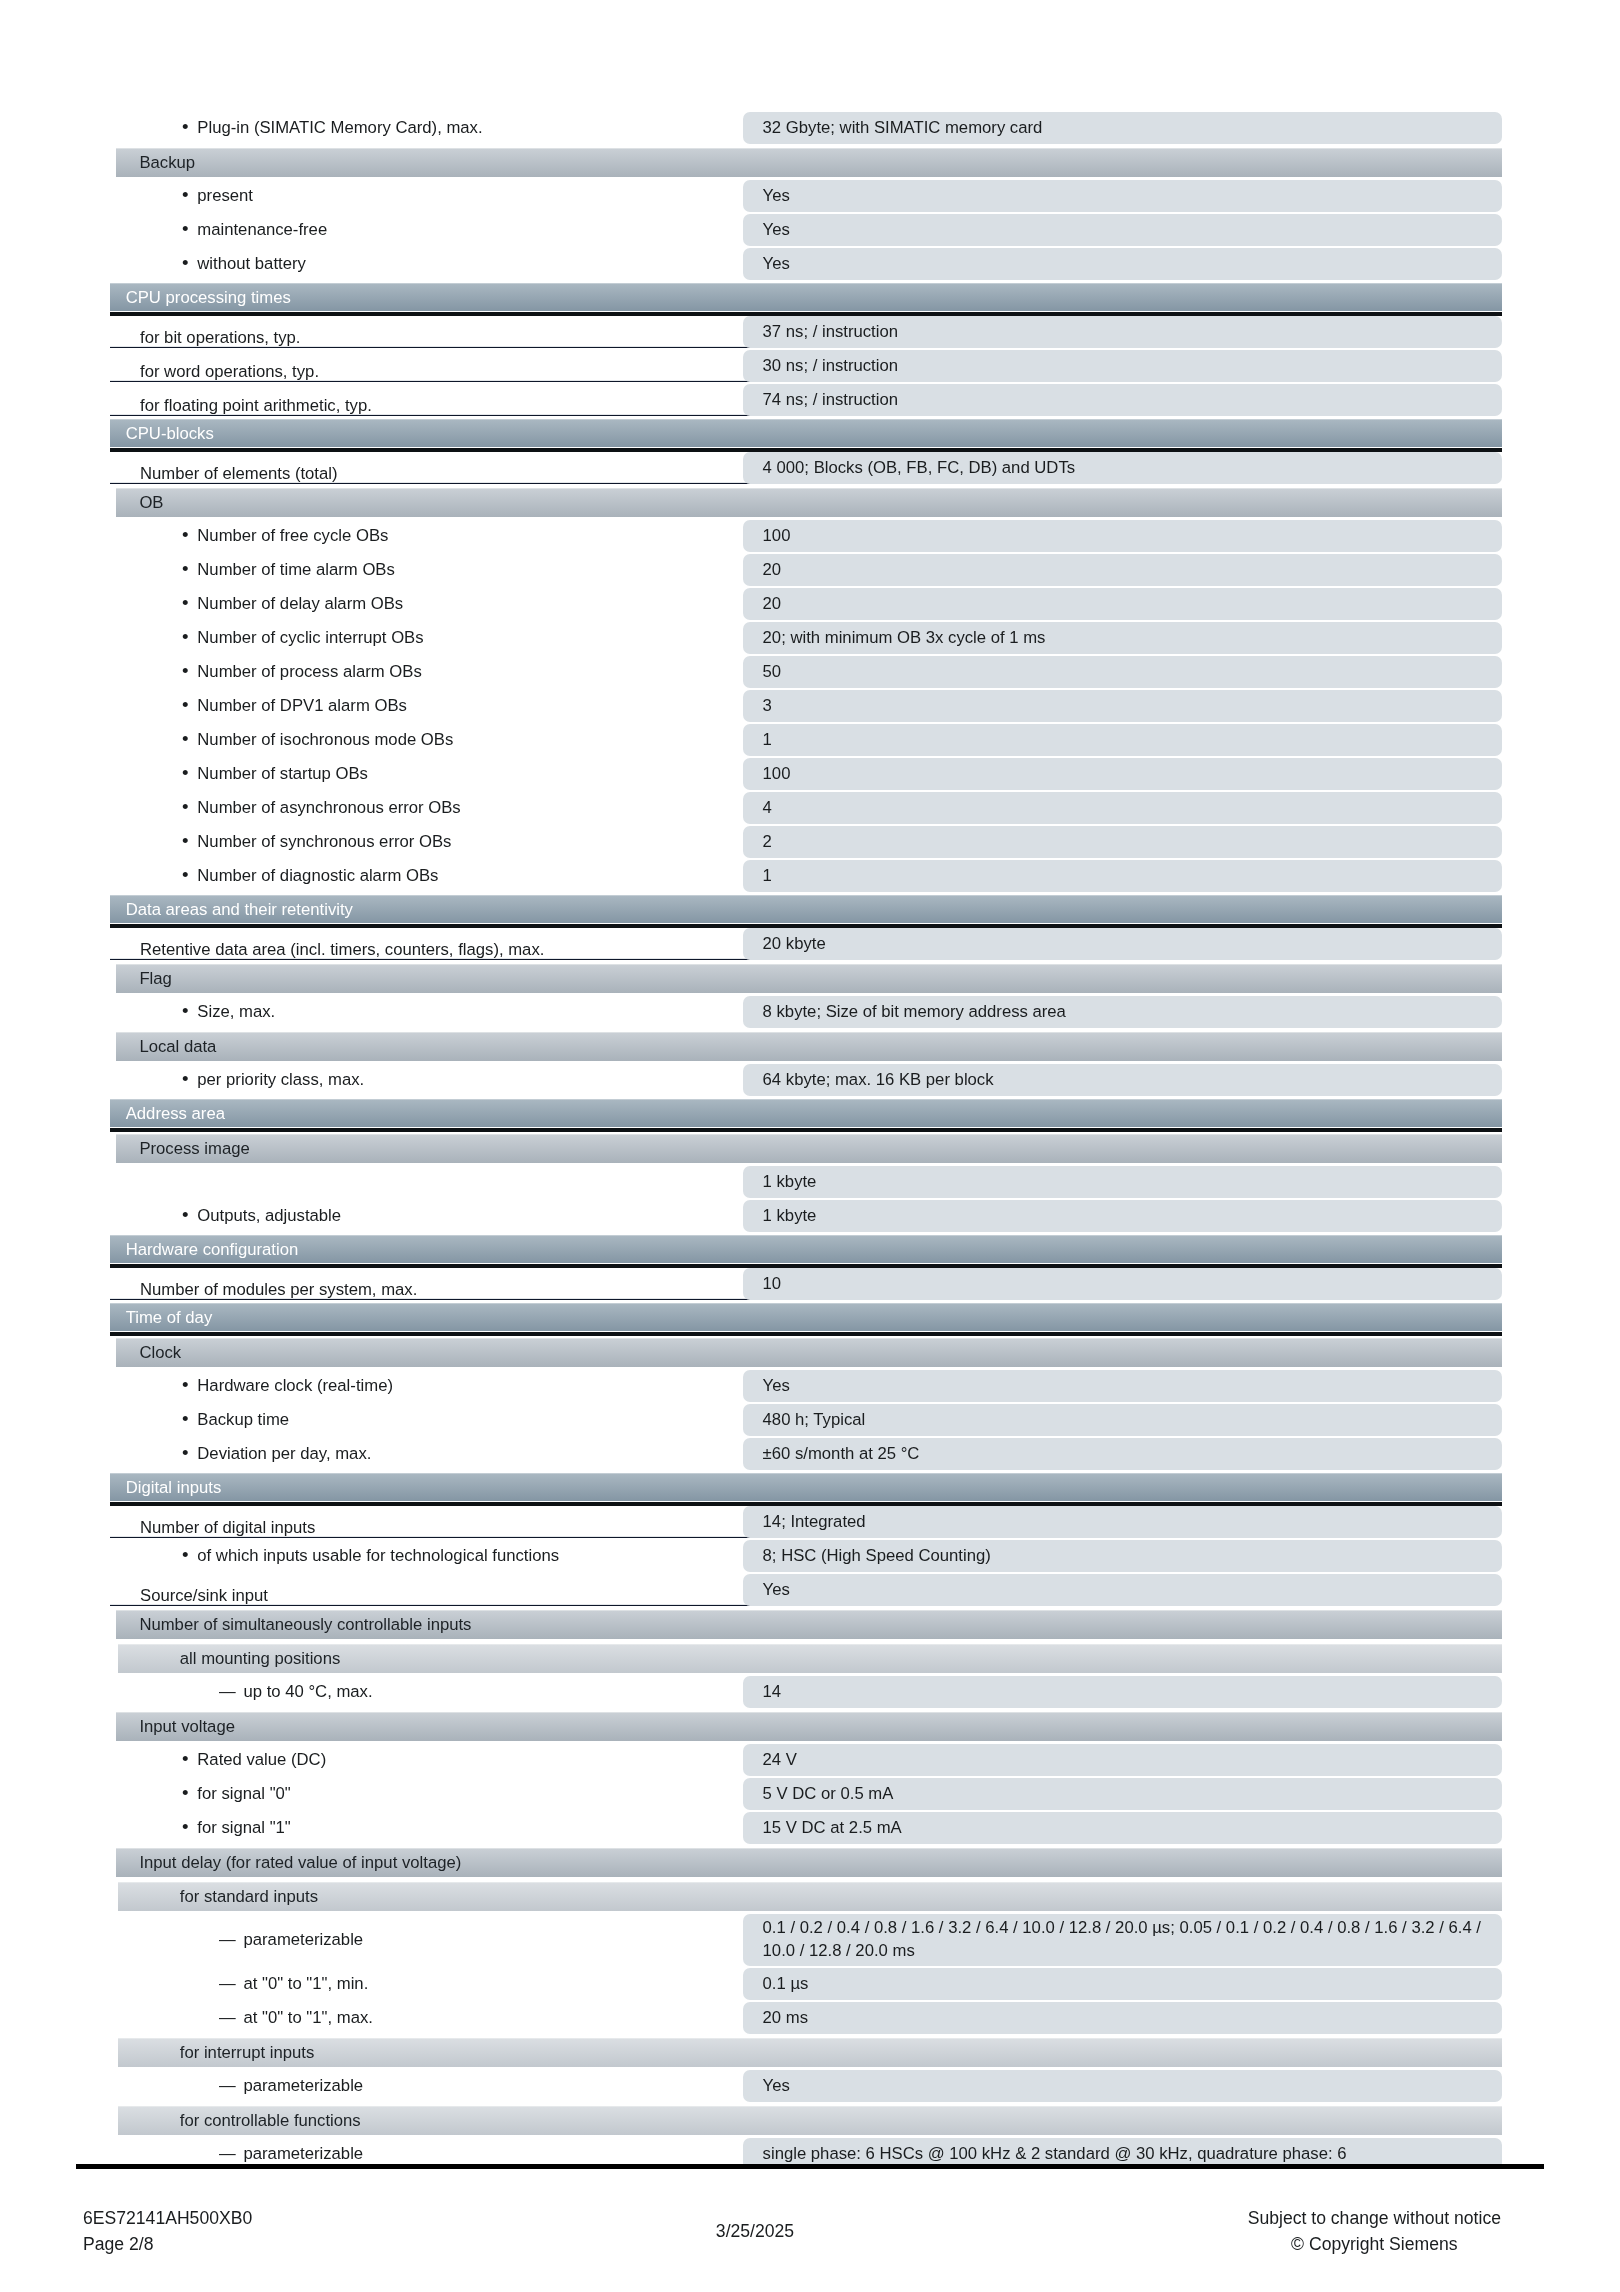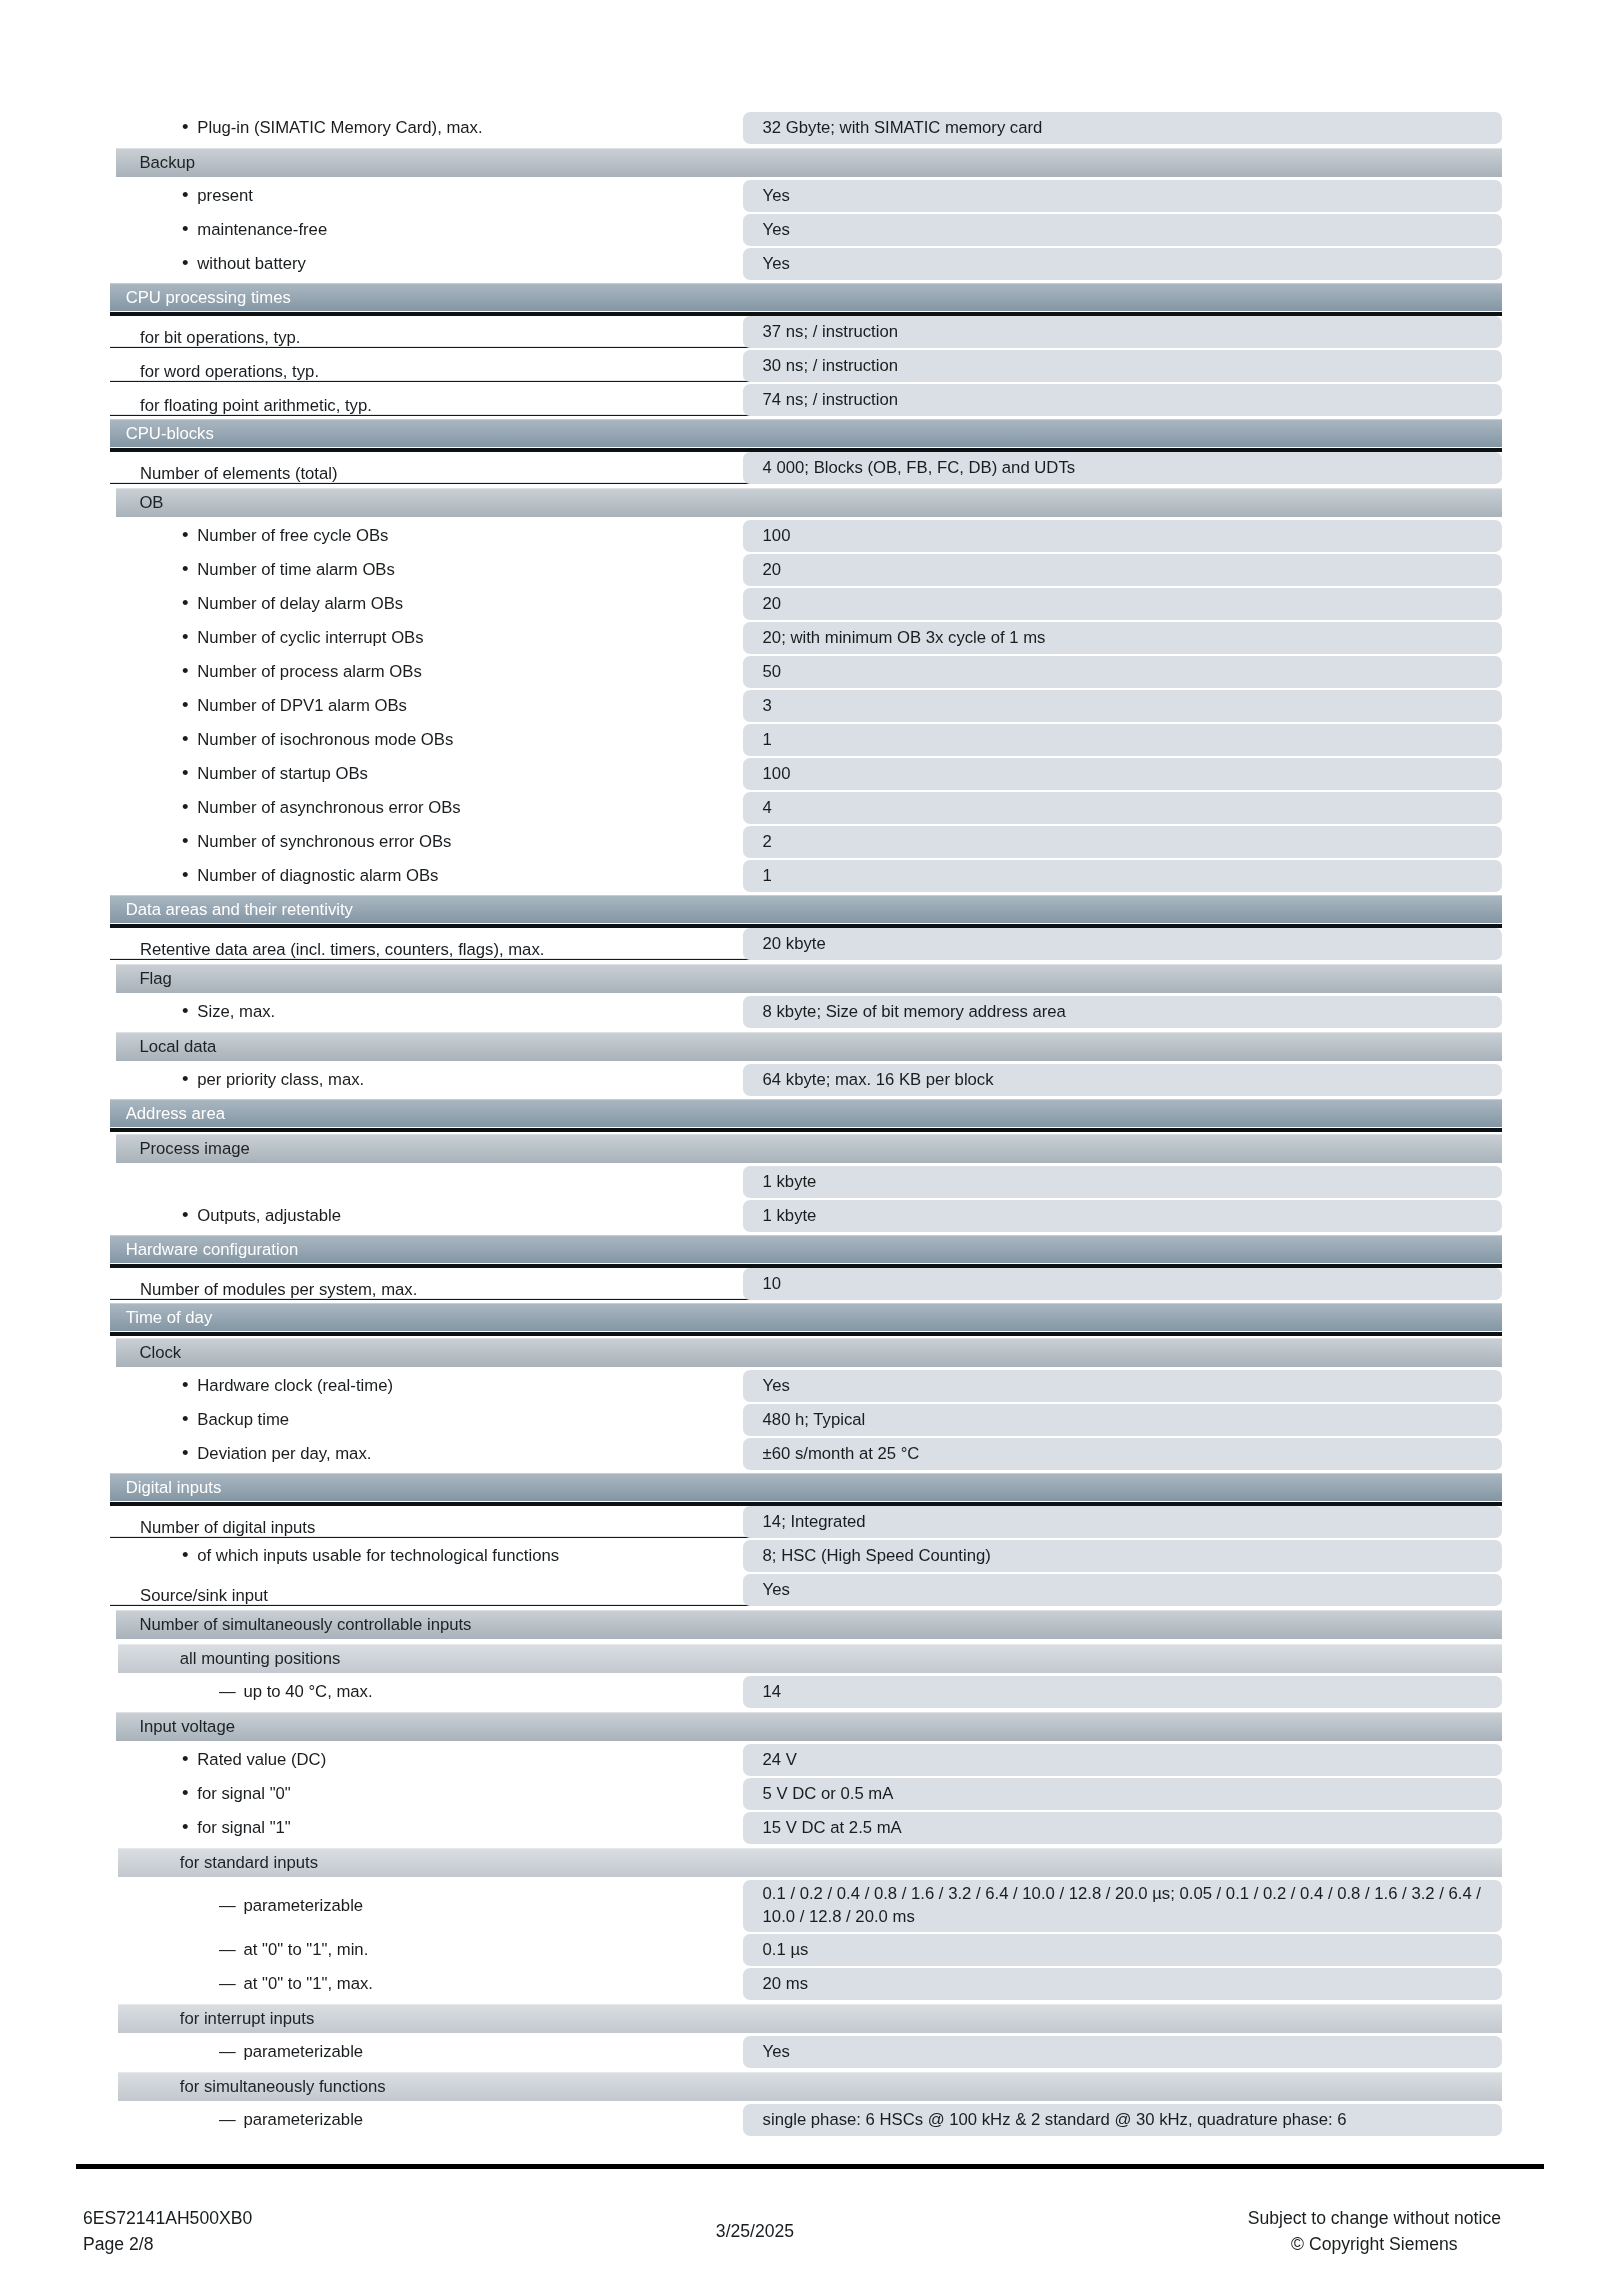--- a/index.html
+++ b/index.html
@@ -250,20 +250,23 @@
       <div class="cell-r">24 V</div>
     </div>
     <div class="row bullet">
       <div class="cell-l lbl-bullet">for signal "0"</div>
       <div class="cell-r">5 V DC or 0.5 mA</div>
     </div>
     <div class="row bullet">
       <div class="cell-l lbl-bullet">for signal "1"</div>
       <div class="cell-r">15 V DC at 2.5 mA</div>
     </div>
+    <div class="row sub1">
+      <div class="bar">Input delay (for rated value of input voltage)</div>
+    </div>
     <div class="row sub2">
       <div class="bar">for standard inputs</div>
     </div>
     <div class="row dash tall">
       <div class="cell-l lbl-dash">parameterizable</div>
       <div class="cell-r">0.1 / 0.2 / 0.4 / 0.8 / 1.6 / 3.2 / 6.4 / 10.0 / 12.8 / 20.0 µs; 0.05 / 0.1 / 0.2 / 0.4 / 0.8 / 1.6 / 3.2 / 6.4 / 10.0 / 12.8 / 20.0 ms</div>
     </div>
     <div class="row dash">
       <div class="cell-l lbl-dash">at "0" to "1", min.</div>
       <div class="cell-r">0.1 µs</div>
@@ -273,21 +276,21 @@
       <div class="cell-r">20 ms</div>
     </div>
     <div class="row sub2">
       <div class="bar">for interrupt inputs</div>
     </div>
     <div class="row dash">
       <div class="cell-l lbl-dash">parameterizable</div>
       <div class="cell-r">Yes</div>
     </div>
     <div class="row sub2">
-      <div class="bar">for simultaneously functions</div>
+      <div class="bar">for controllable functions</div>
     </div>
     <div class="row dash">
       <div class="cell-l lbl-dash">parameterizable</div>
       <div class="cell-r">single phase: 6 HSCs @ 100 kHz &amp; 2 standard @ 30 kHz, quadrature phase: 6</div>
     </div>
   </div>
 
 <div class="bottom-rule"></div>
 
 <div class="footer">

